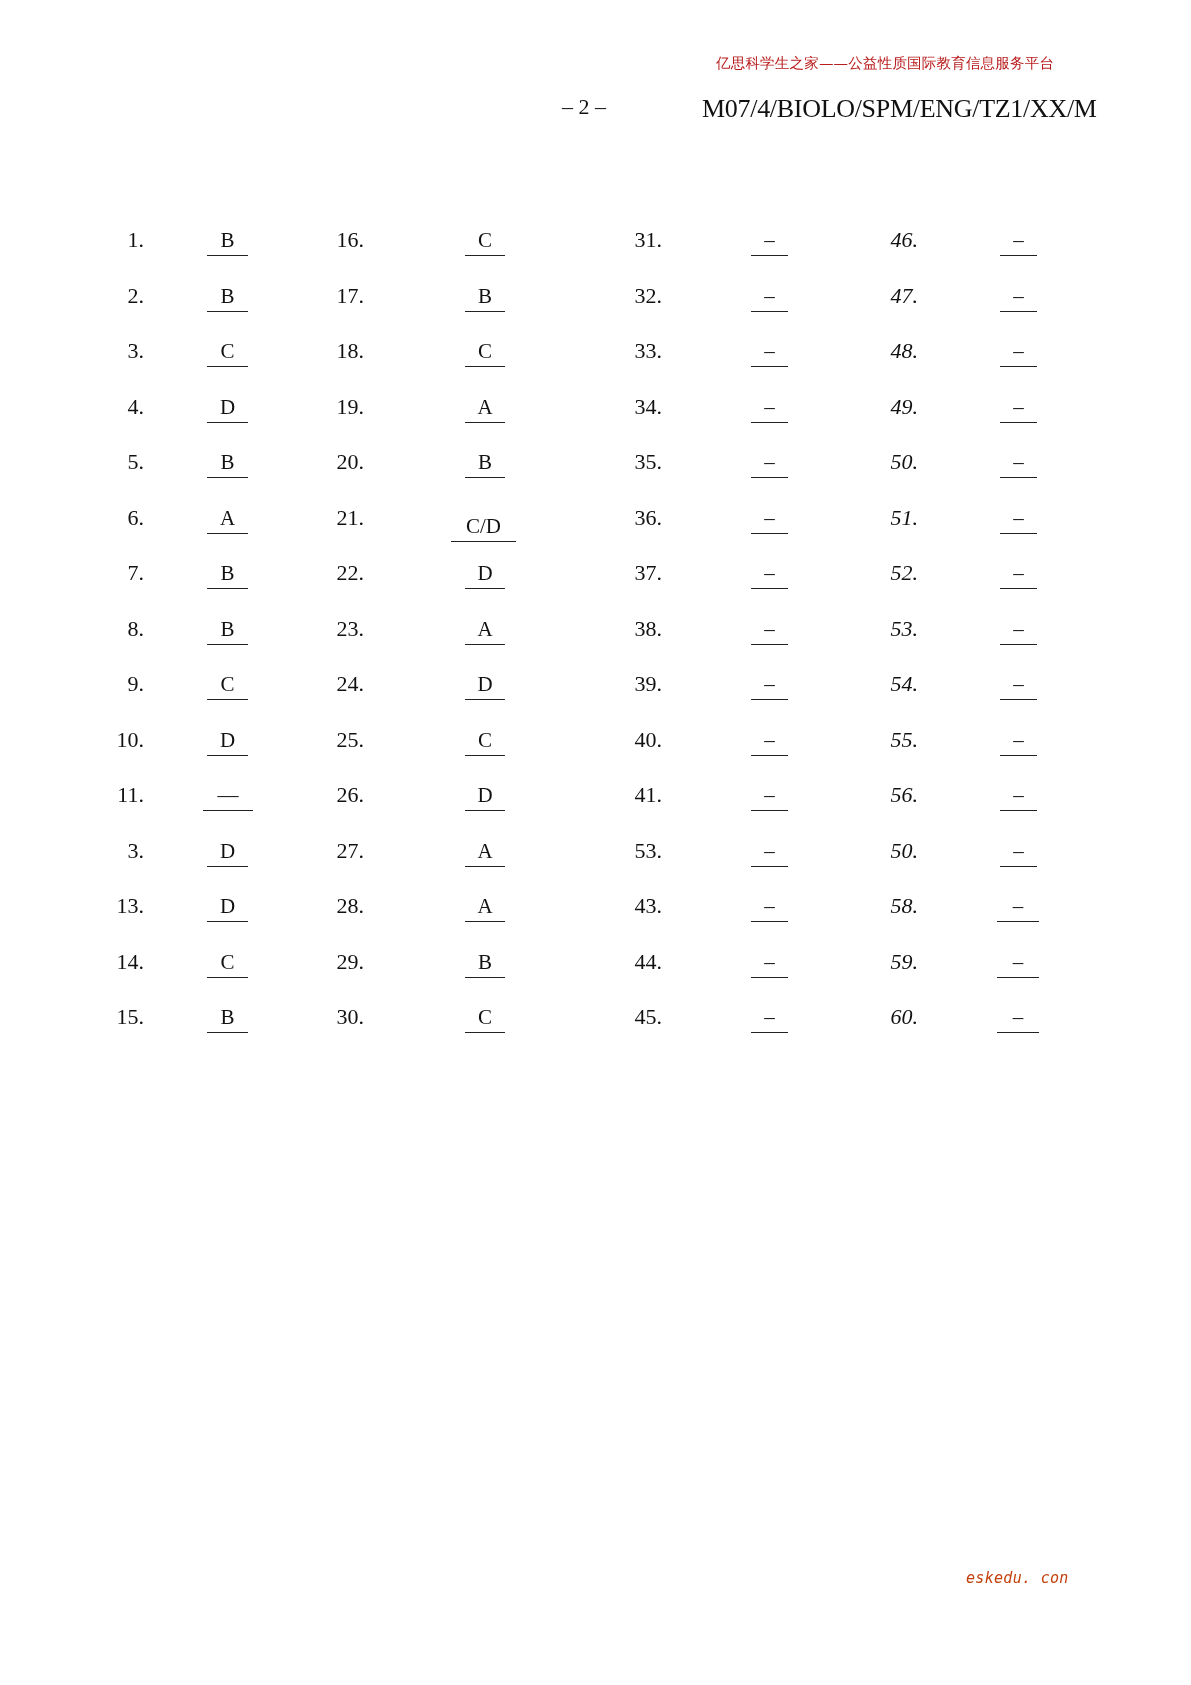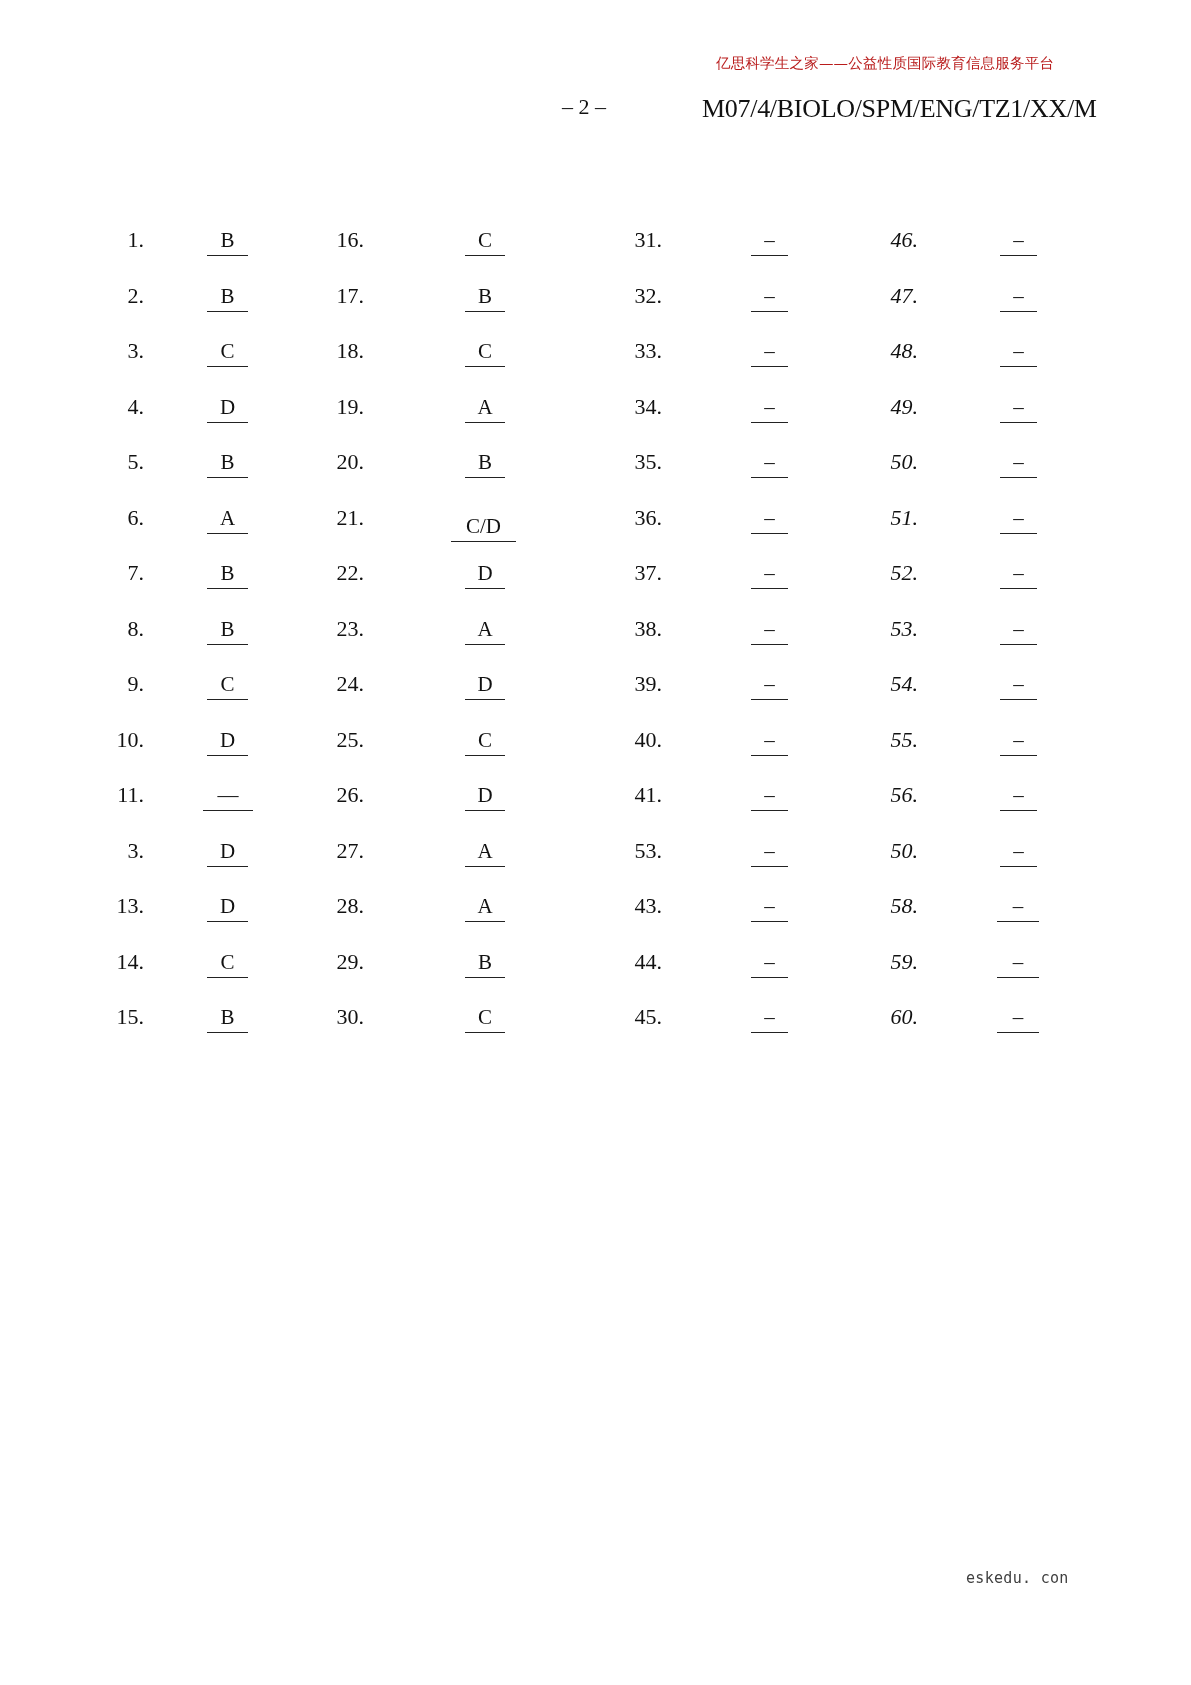--- a/index.html
+++ b/index.html
@@ -17,21 +17,21 @@
          border-bottom:1.3px solid #222; }
   .c1n { left:84px; }  .c1a { left:207px; width:41px; }
   .c2n { left:304px; } .c2a { left:465px; width:40px; }
   .c3n { left:602px; } .c3a { left:751px; width:37px; }
   .c4n { left:858px;font-style:italic; } .c4a { left:1000px; width:37px; }
   .wide { left:451px !important; width:65px !important;margin-top:8px; }
   .dash11 { left:203px !important; width:50px !important; }
   .shift4 { left:997px !important; width:42px !important; }
   .footer { position:absolute; top:1569px; left:966px;
             font-family:"DejaVu Sans Mono", "Liberation Mono", monospace;
-            font-size:15px; color:#404040; letter-spacing:0.3px; }
+            font-size:15px; color:#c2410c; letter-spacing:0.3px;font-style:italic; }
 </style>
 </head>
 <body>
 
 <div class="watermark">亿思科学生之家——公益性质国际教育信息服务平台</div>
 <div class="page-num">– 2 –</div>
 <div class="doc-code">M07/4/BIOLO/SPM/ENG/TZ1/XX/M</div>
 
 <div class="grid" id="grid">
     <div class="row">

